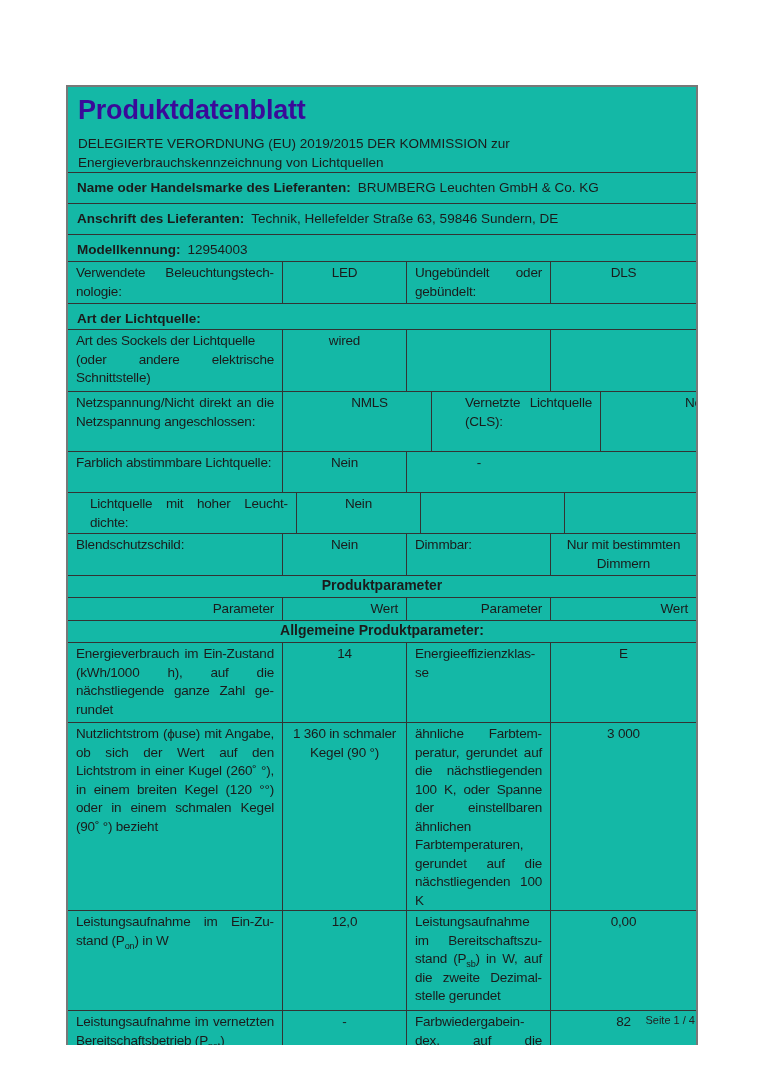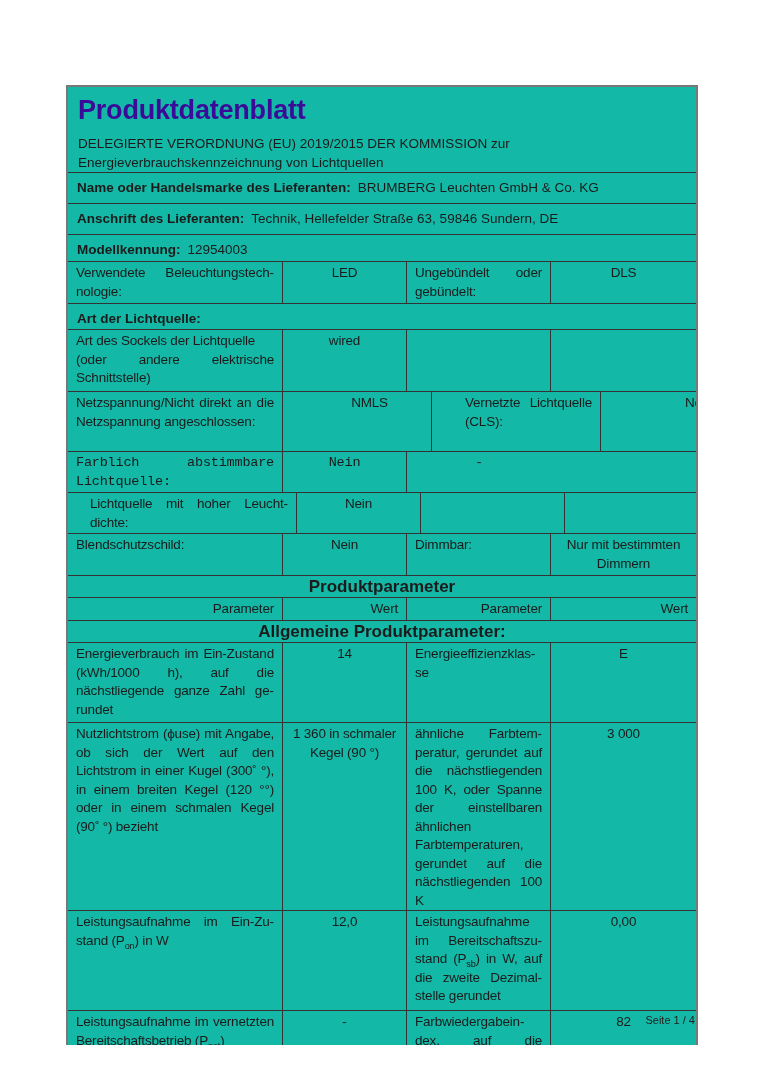--- a/index.html
+++ b/index.html
@@ -48,22 +48,22 @@
     border-right:1px solid #333;
   }
   .cell.last { border-right:none; }
   .param { padding:2px 8px; text-align:justify; white-space:pre-line;
            -webkit-hyphens:manual; hyphens:manual; }
   .param.cut { text-align-last:justify; }
   .value { padding:2px 6px; text-align:center; }
   .hdr-cell { padding:2px 8px; text-align:right; }
 
   .r-ls1 { height:42px; } .r-ls2 { height:62px; } .r-ls3 { height:60px;gap:25px; }
-  .r-ls4 { height:41px;font-family:Liberation Mono, monospace; } .r-ls5 { height:41px;padding-left:14px; } .r-ls6 { height:42px; }
-  .r-sec { height:22px; text-align:center; font-weight:bold; font-size:17px; padding-top:1px; }
+  .r-ls4 { height:41px; } .r-ls5 { height:41px;padding-left:14px; } .r-ls6 { height:42px; }
+  .r-sec { height:22px; text-align:center; font-weight:bold; font-size:14px; padding-top:1px; }
   .r-hdr { height:23px; }
   .r-pp1 { height:80px; } .r-pp2 { height:188px; } .r-pp3 { height:100px; }
   .r-pp4 { border-bottom:none; }
 
   sub { font-size:0.68em; line-height:0; }
 
   .footer {
     position:absolute; top:1006px; right:69px;
     font-size:11px; color:#222; letter-spacing:0;margin-top:8px;
   }
@@ -149,21 +149,21 @@
   <div class="row r-sec">Allgemeine Produktparameter:</div>
 
   <div class="row grid r-pp1">
     <div class="cell param">Energieverbrauch im Ein-Zu­stand (kWh/1000 h), auf die nächstliegende ganze Zahl ge­rundet</div>
     <div class="cell value">14</div>
     <div class="cell param">Energieeffizienzklas­se</div>
     <div class="cell value last">E</div>
   </div>
 
   <div class="row grid r-pp2">
-    <div class="cell param">Nutzlichtstrom (ϕuse) mit An­gabe, ob sich der Wert auf den Lichtstrom in einer Kugel (300˚ °), in einem breiten Kegel (120 °°) oder in einem schmalen Kegel (90˚ °) bezieht</div>
+    <div class="cell param">Nutzlichtstrom (ϕuse) mit An­gabe, ob sich der Wert auf den Lichtstrom in einer Kugel (260˚ °), in einem breiten Kegel (120 °°) oder in einem schmalen Kegel (90˚ °) bezieht</div>
     <div class="cell value">1 360 in schma­ler Kegel (90 °)</div>
     <div class="cell param">ähnliche Farbtem­peratur, gerundet auf die nächst­liegenden 100 K, oder Spanne der einstellbaren ähnli­chen Farbtempera­turen, gerundet auf die nächstliegenden 100 K</div>
     <div class="cell value last">3 000</div>
   </div>
 
   <div class="row grid r-pp3">
     <div class="cell param">Leistungsaufnahme im Ein-Zu­stand (P<sub>on</sub>) in W</div>
     <div class="cell value">12,0</div>
     <div class="cell param">Leistungsaufnahme im Bereitschaftszu­stand (P<sub>sb</sub>) in W, auf die zweite Dezimal­stelle gerundet</div>
     <div class="cell value last">0,00</div>

